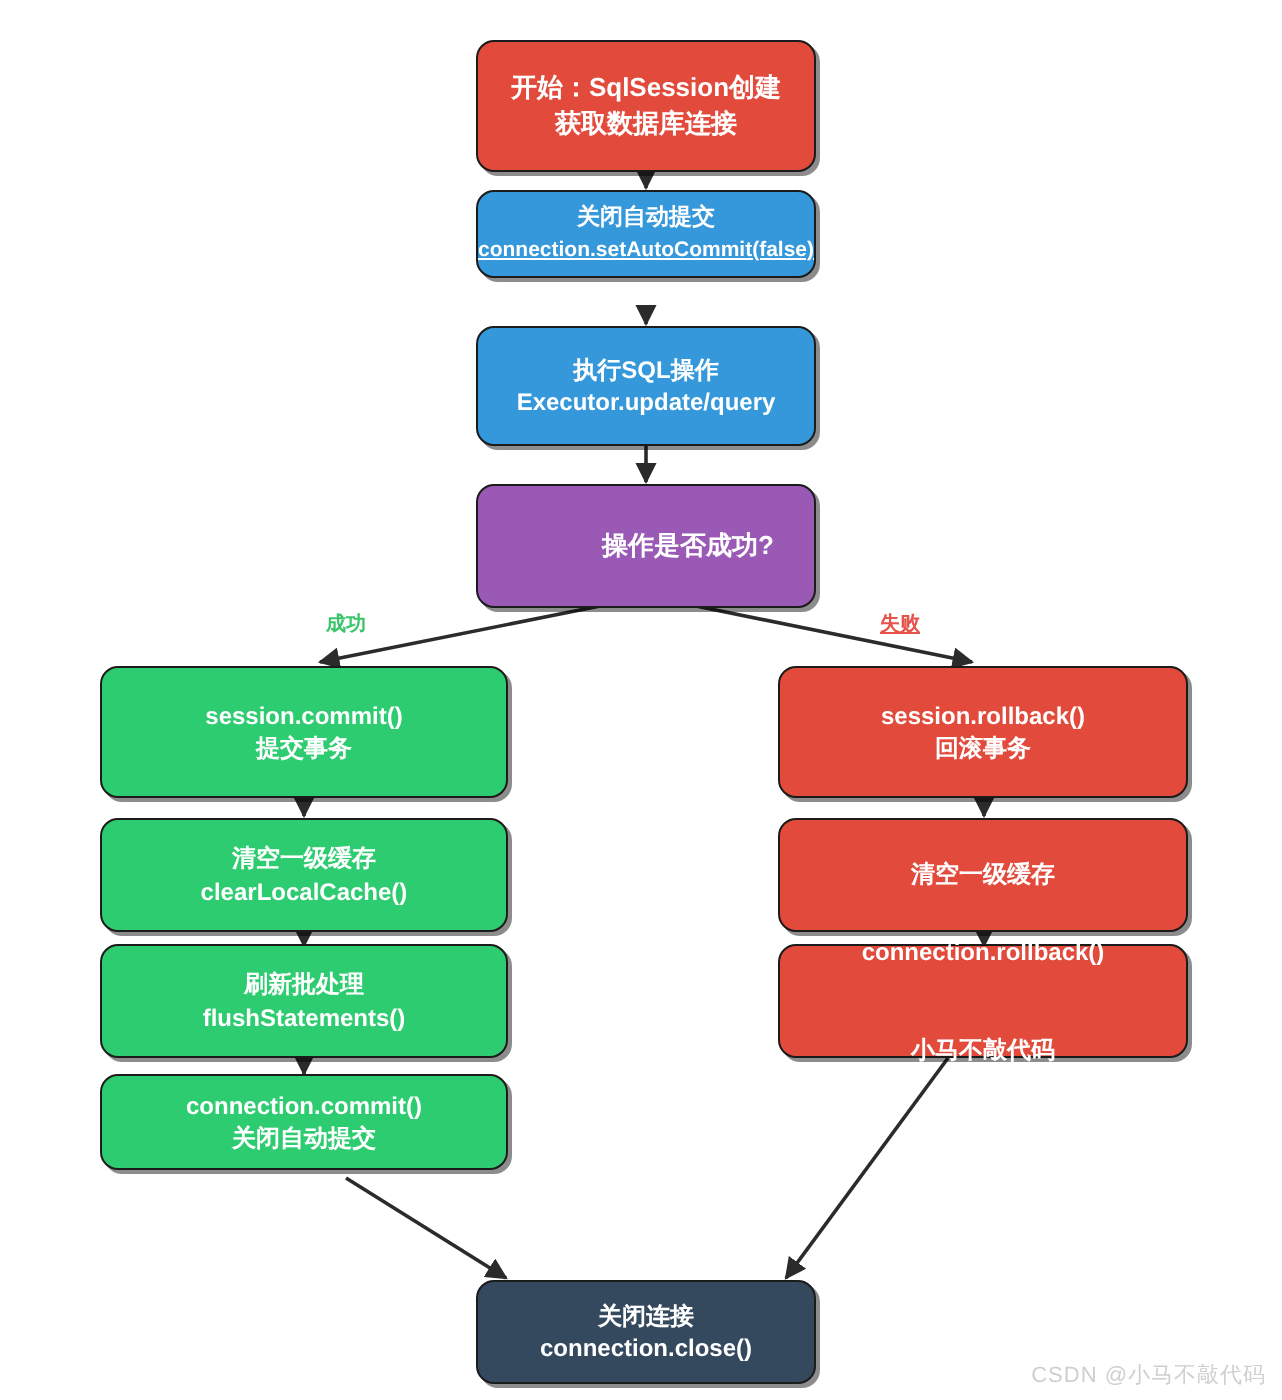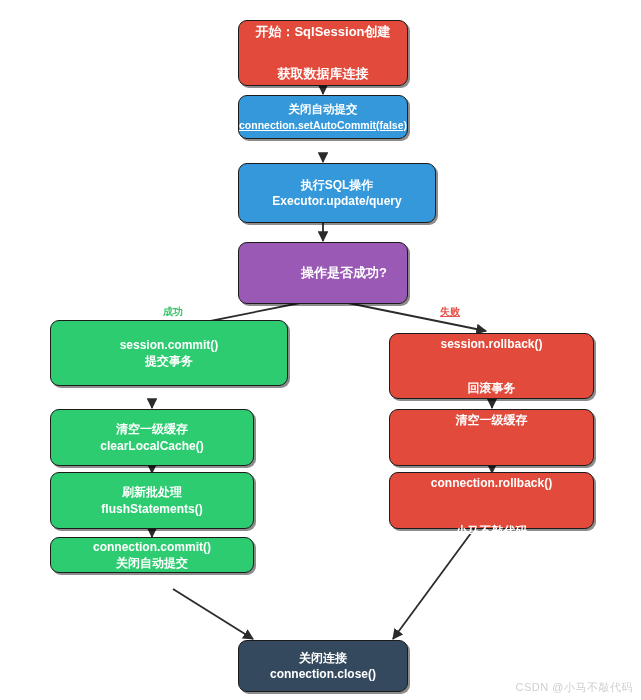--- a/index.html
+++ b/index.html
@@ -28,21 +28,21 @@
     text-align: center;
     line-height: 1.35;
     box-shadow: 2px 2px 0 rgba(0,0,0,0.45);
     padding: 2px 6px;
   }
   .node .line1,
   .node .line2 {
     display: block;
     white-space: nowrap;
   }
-  .n-red    { background: #e24a3b; justify-content: space-between; }
+  .n-red    { background: #e24a3b; }
   .n-blue   { background: #3498db; }
   .n-purple { background: #9b59b6; padding-left: 48px; }
   .n-green  { background: #2ecc71; }
   .n-navy   { background: #34495e; }
 
   .fs13 { font-size: 13px; font-weight: bold; }
   .fs12 { font-size: 12px; font-weight: bold; }
   .fs11 { font-size: 11.5px; font-weight: bold; }
   .fs105 { font-size: 10.5px; font-weight: bold; text-decoration: underline; }
 
@@ -103,49 +103,49 @@
   <div class="node n-red" style="left:238px; top:20px; width:170px; height:66px;">
     <span class="line1 fs13">开始：SqlSession创建</span>
     <span class="line2 fs13">获取数据库连接</span>
   </div>
 
   <div class="node n-blue" style="left:238px; top:95px; width:170px; height:44px;">
     <span class="line1 fs11">关闭自动提交</span>
     <span class="line2 fs105">connection.setAutoCommit(false)</span>
   </div>
 
-  <div class="node n-blue" style="left:238px; top:163px; width:198px; height:60px;">
+  <div class="node n-blue" style="left:238px; top:163px; width:170px; height:60px;">
     <span class="line1 fs12">执行SQL操作</span>
     <span class="line2 fs12">Executor.update/query</span>
   </div>
 
   <div class="node n-purple" style="left:238px; top:242px; width:170px; height:62px;">
     <span class="line1 fs13">操作是否成功?</span>
   </div>
 
   <div class="edge-label lbl-success" style="left:163px; top:305px;">成功</div>
 
   <div class="edge-label lbl-fail" style="left:440px; top:305px;">失败</div>
 
-  <div class="node n-green" style="left:50px; top:320px; width:238px; height:66px;">
+  <div class="node n-green" style="left:50px; top:333px; width:204px; height:66px;">
     <span class="line1 fs12">session.commit()</span>
     <span class="line2 fs12">提交事务</span>
   </div>
 
   <div class="node n-green" style="left:50px; top:409px; width:204px; height:57px;">
     <span class="line1 fs12">清空一级缓存</span>
     <span class="line2 fs12">clearLocalCache()</span>
   </div>
 
   <div class="node n-green" style="left:50px; top:472px; width:204px; height:57px;">
     <span class="line1 fs12">刷新批处理</span>
     <span class="line2 fs12">flushStatements()</span>
   </div>
 
-  <div class="node n-green" style="left:50px; top:537px; width:204px; height:36px;">
+  <div class="node n-green" style="left:50px; top:537px; width:204px; height:48px;">
     <span class="line1 fs12">connection.commit()</span>
     <span class="line2 fs12">关闭自动提交</span>
   </div>
 
   <div class="node n-red" style="left:389px; top:333px; width:205px; height:66px;">
     <span class="line1 fs12">session.rollback()</span>
     <span class="line2 fs12">回滚事务</span>
   </div>
 
   <div class="node n-red" style="left:389px; top:409px; width:205px; height:57px;">

